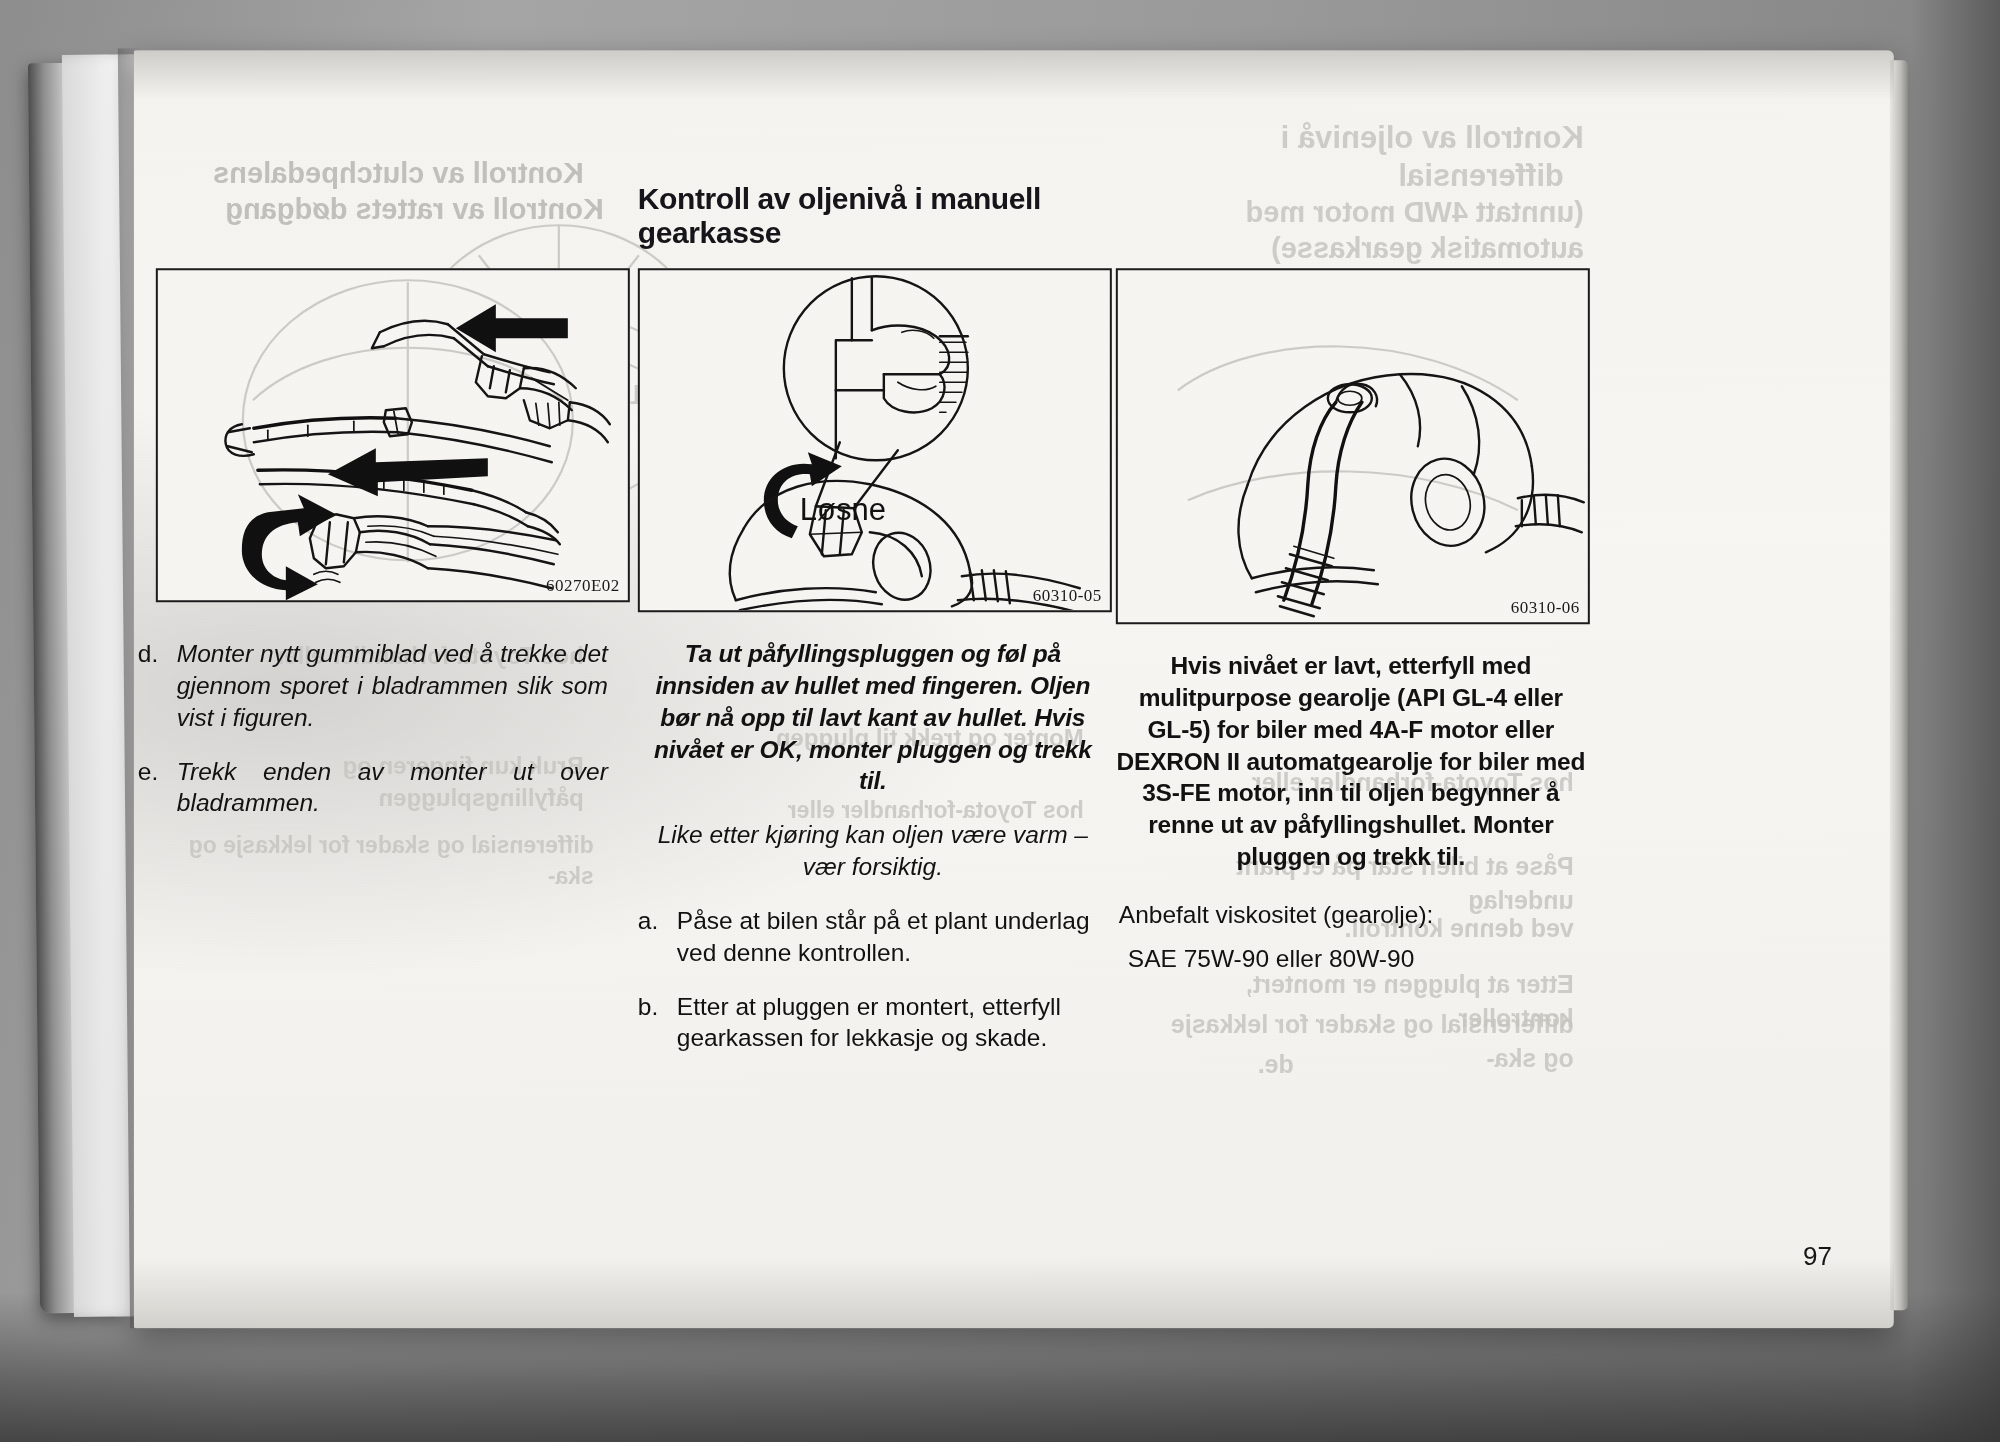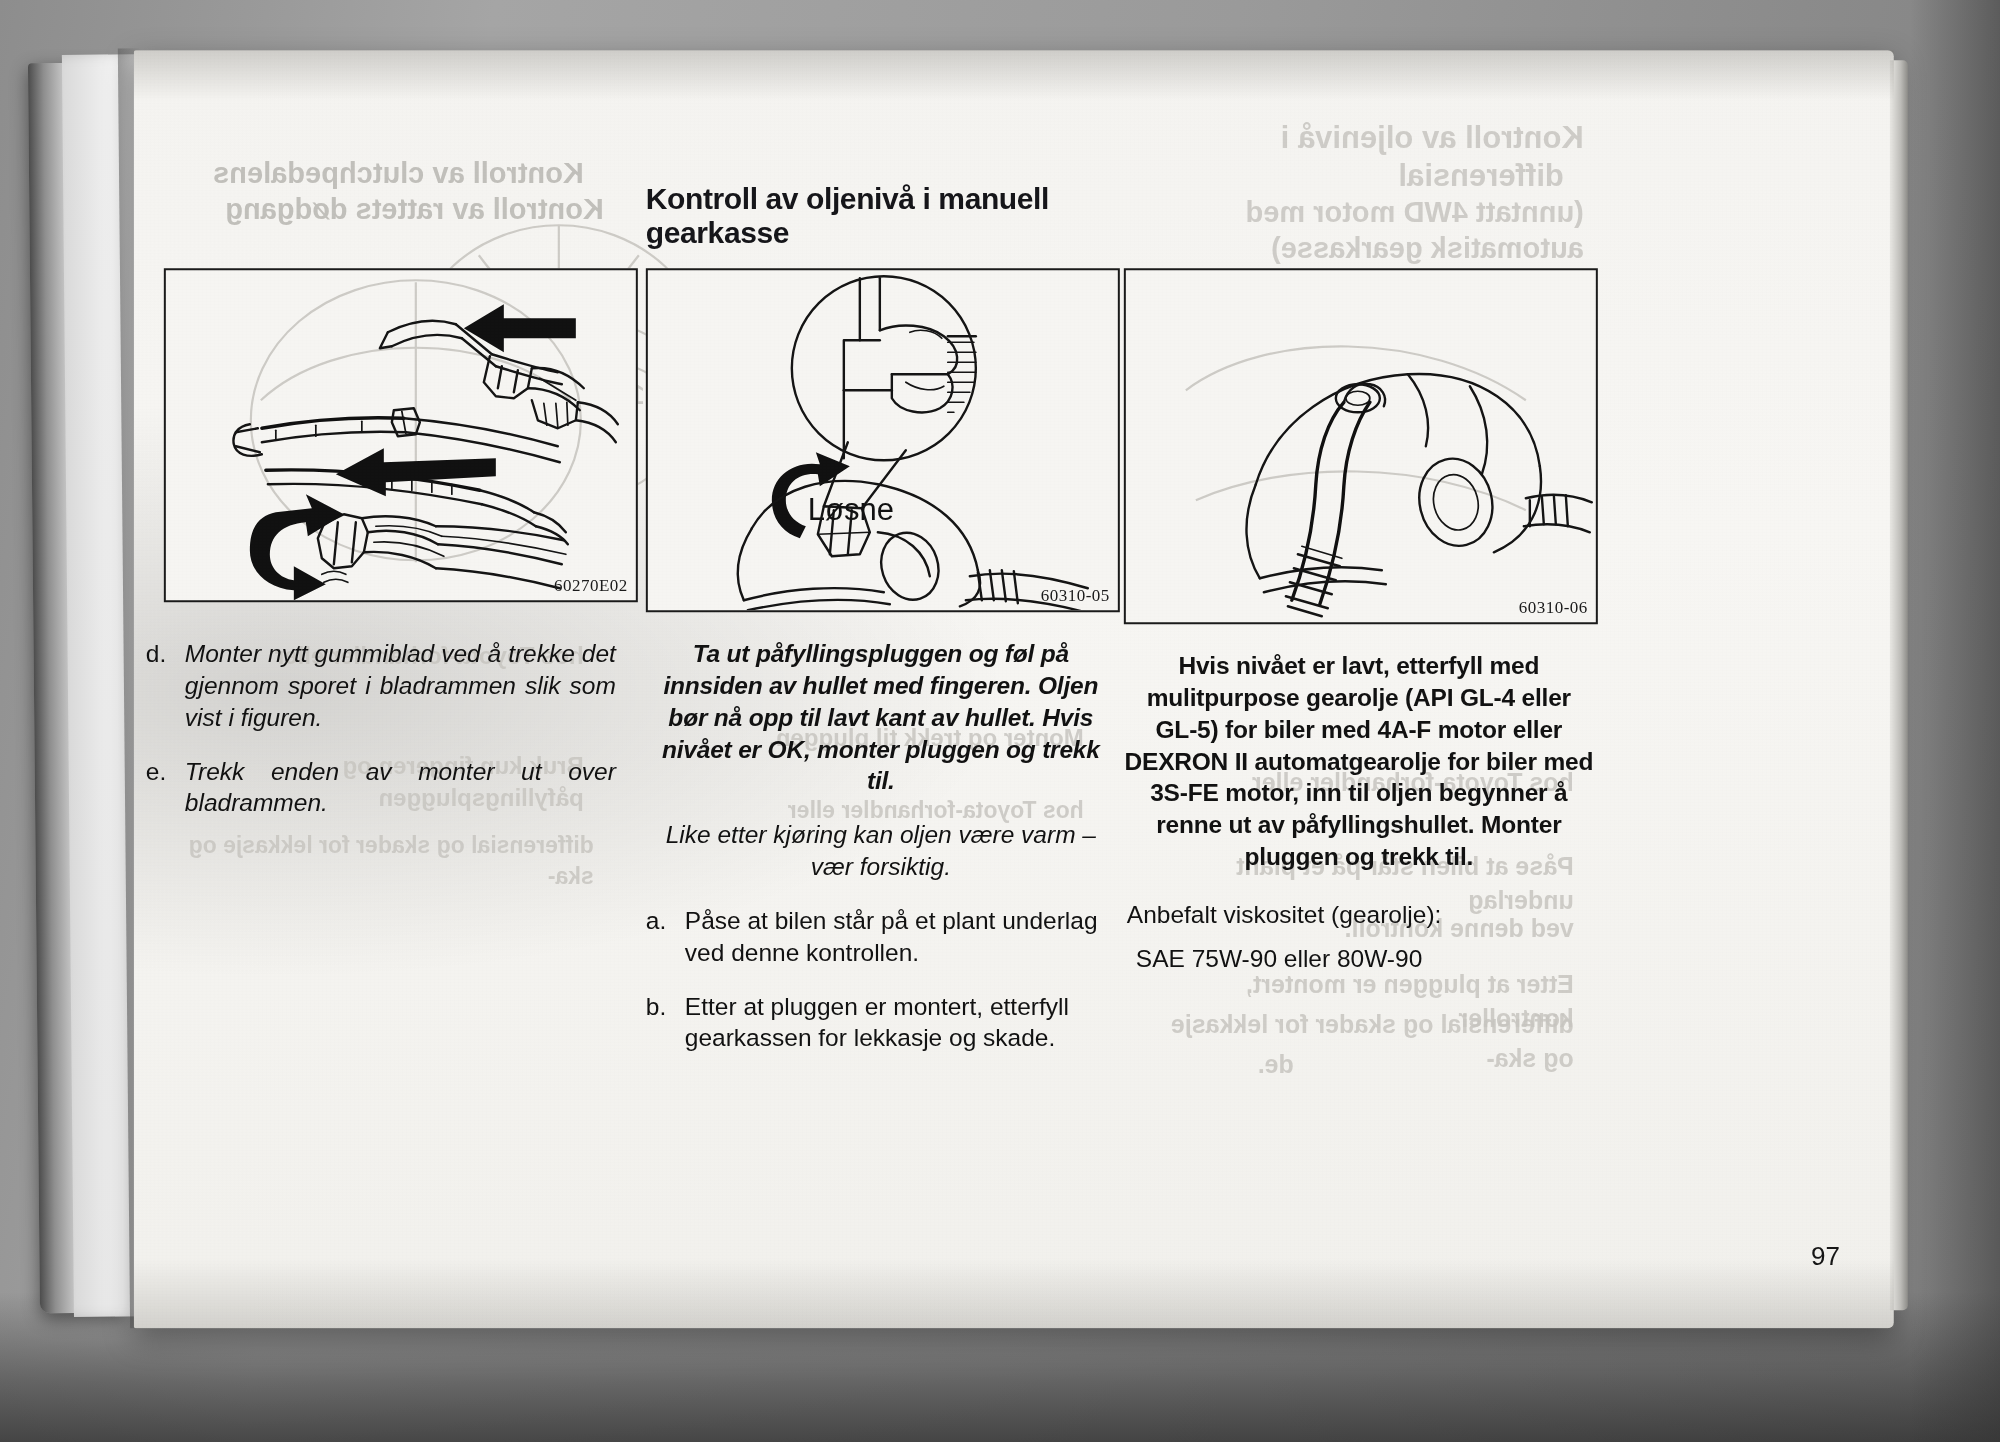--- a/index.html
+++ b/index.html
@@ -84,21 +84,21 @@
     transform:scaleX(-1);
     pointer-events:none;
     user-select:none;
     white-space:pre-line;
     opacity:.85;
   }
   .ghost.light{color:#c8c6c1;font-weight:bold;}
 
   
   #content{
-    position:absolute;left:12px;top:0;width:100%;height:100%;
+    position:absolute;left:4px;top:0;width:100%;height:100%;
   }
   .col{position:absolute;top:0;}
   #col-left  {left:0px;  width:470px;}
   #col-mid   {left:500px;width:470px;}
   #col-right {left:978px;width:470px;}
 
   
   #page-title{
     position:absolute;left:500px;top:112px;width:470px;
     font-size:30px;line-height:1.12;font-weight:bold;color:#16161a;

